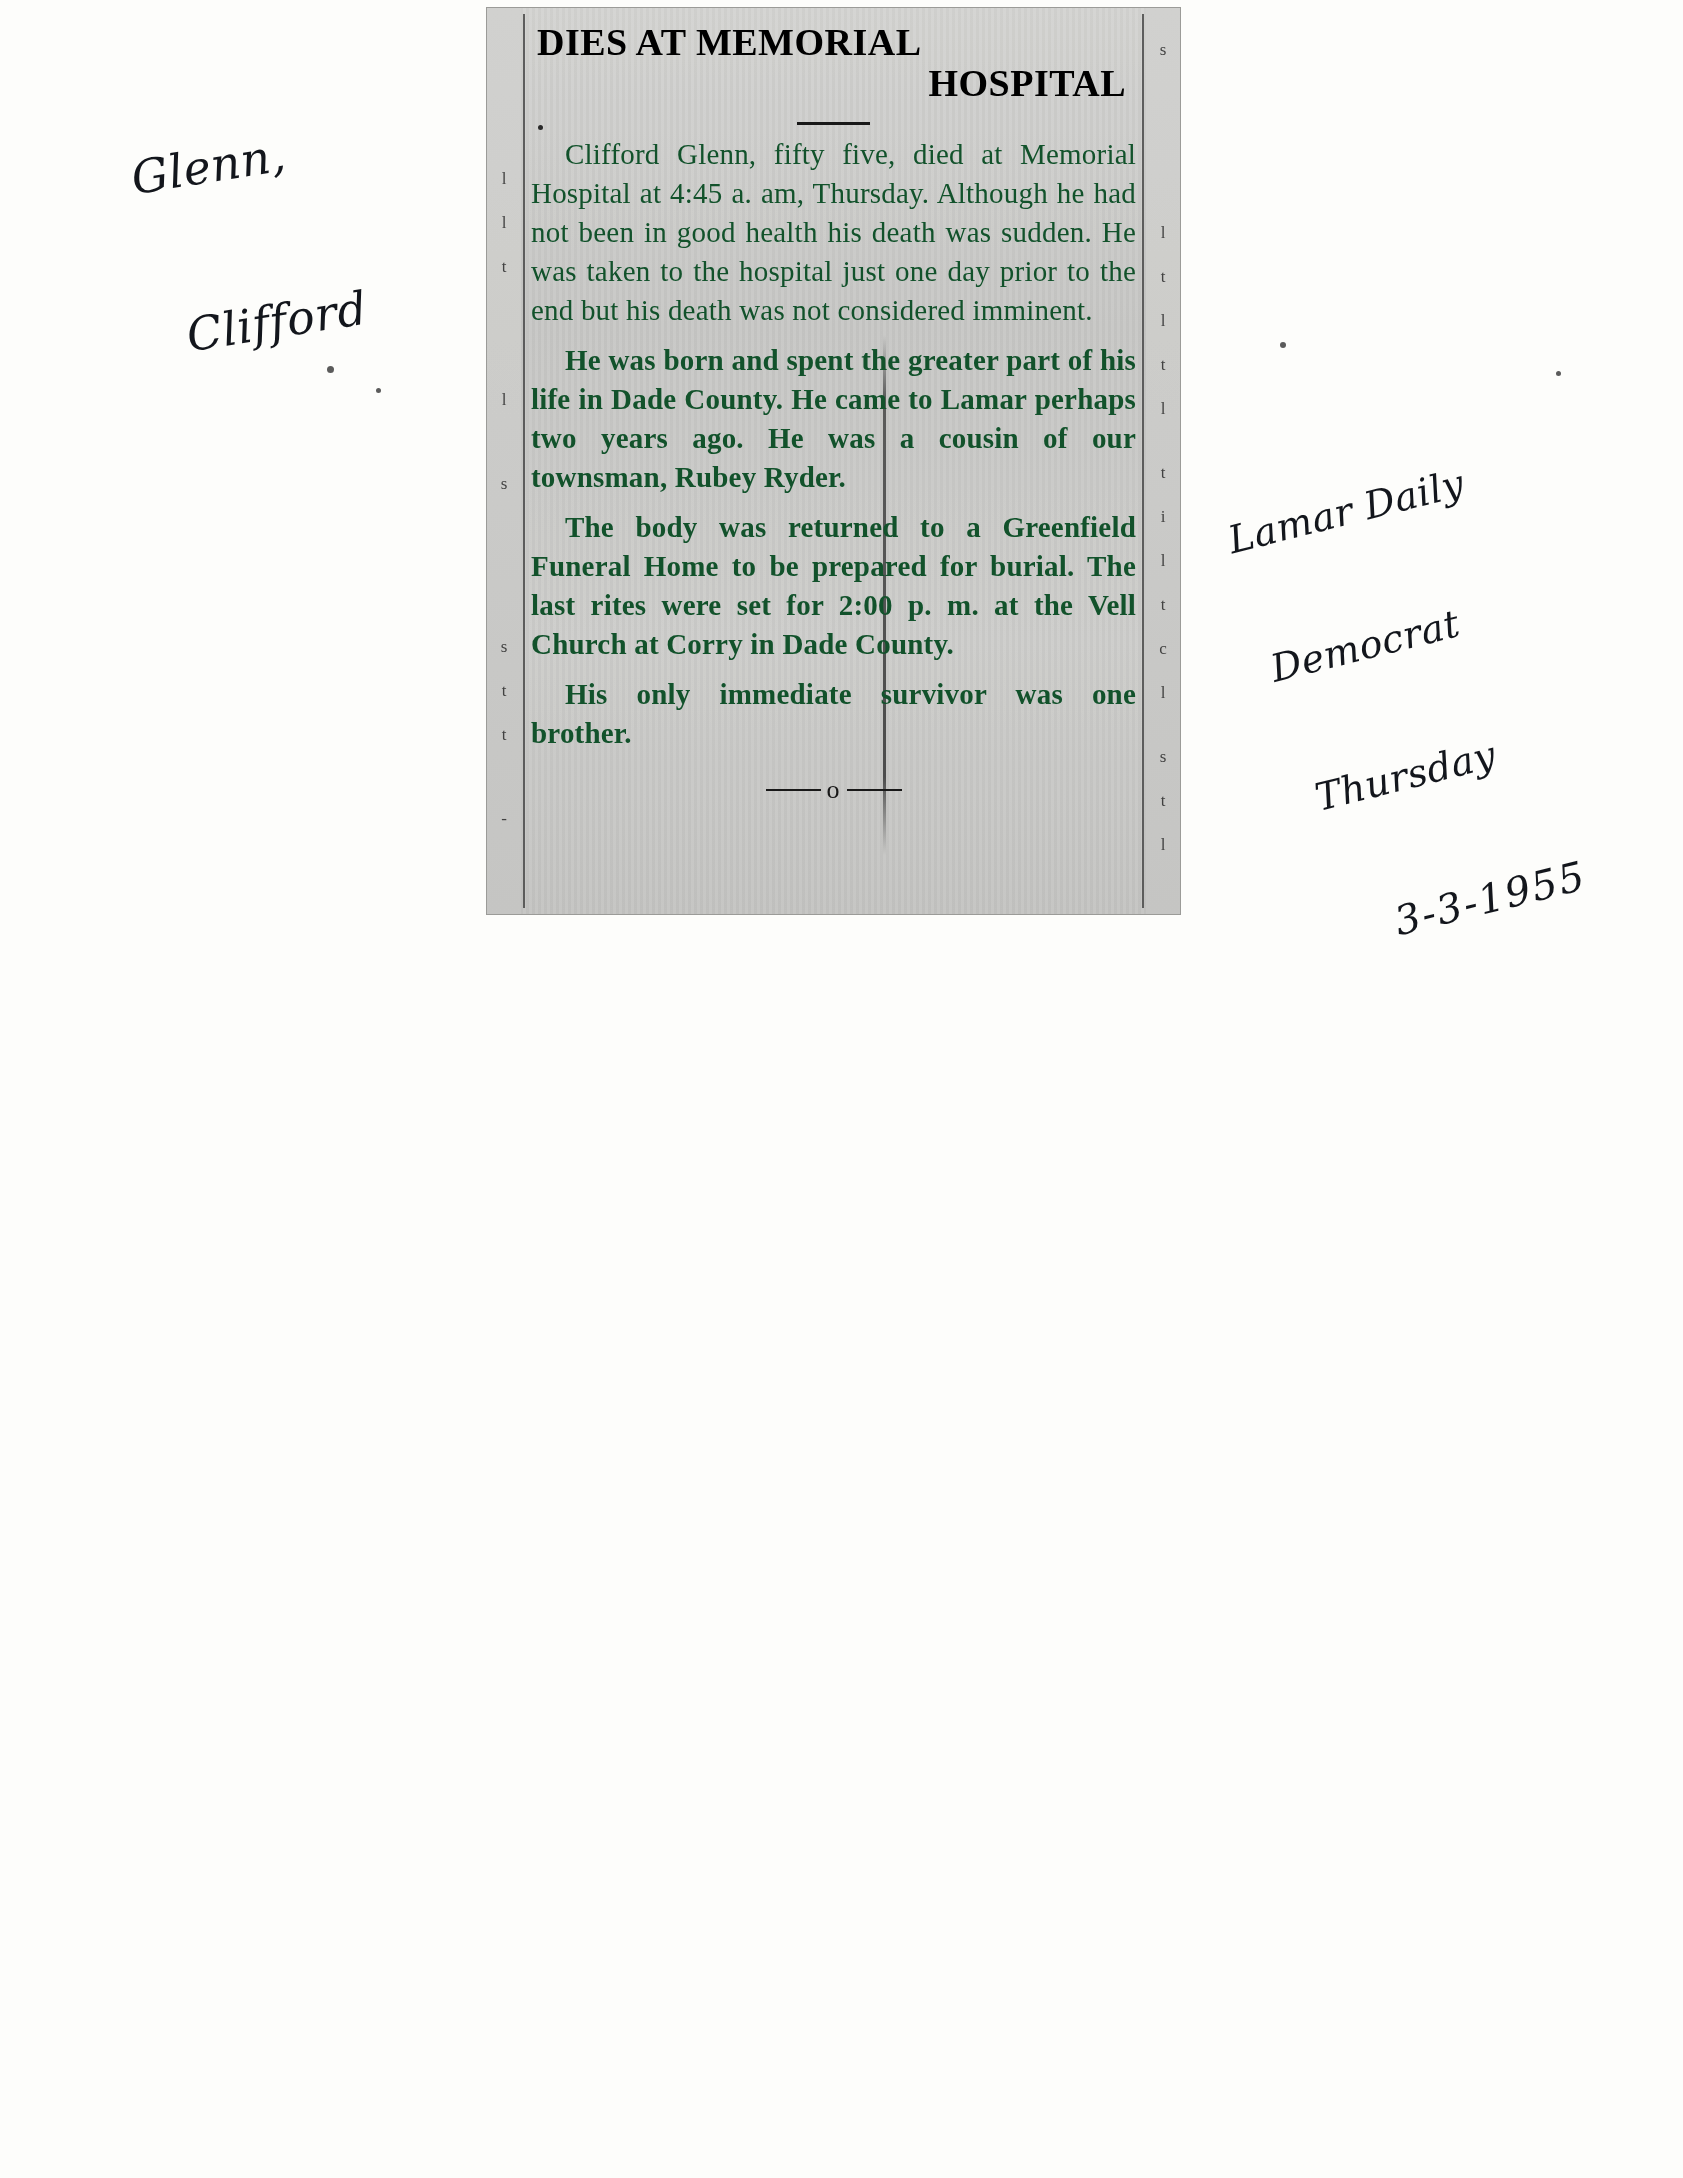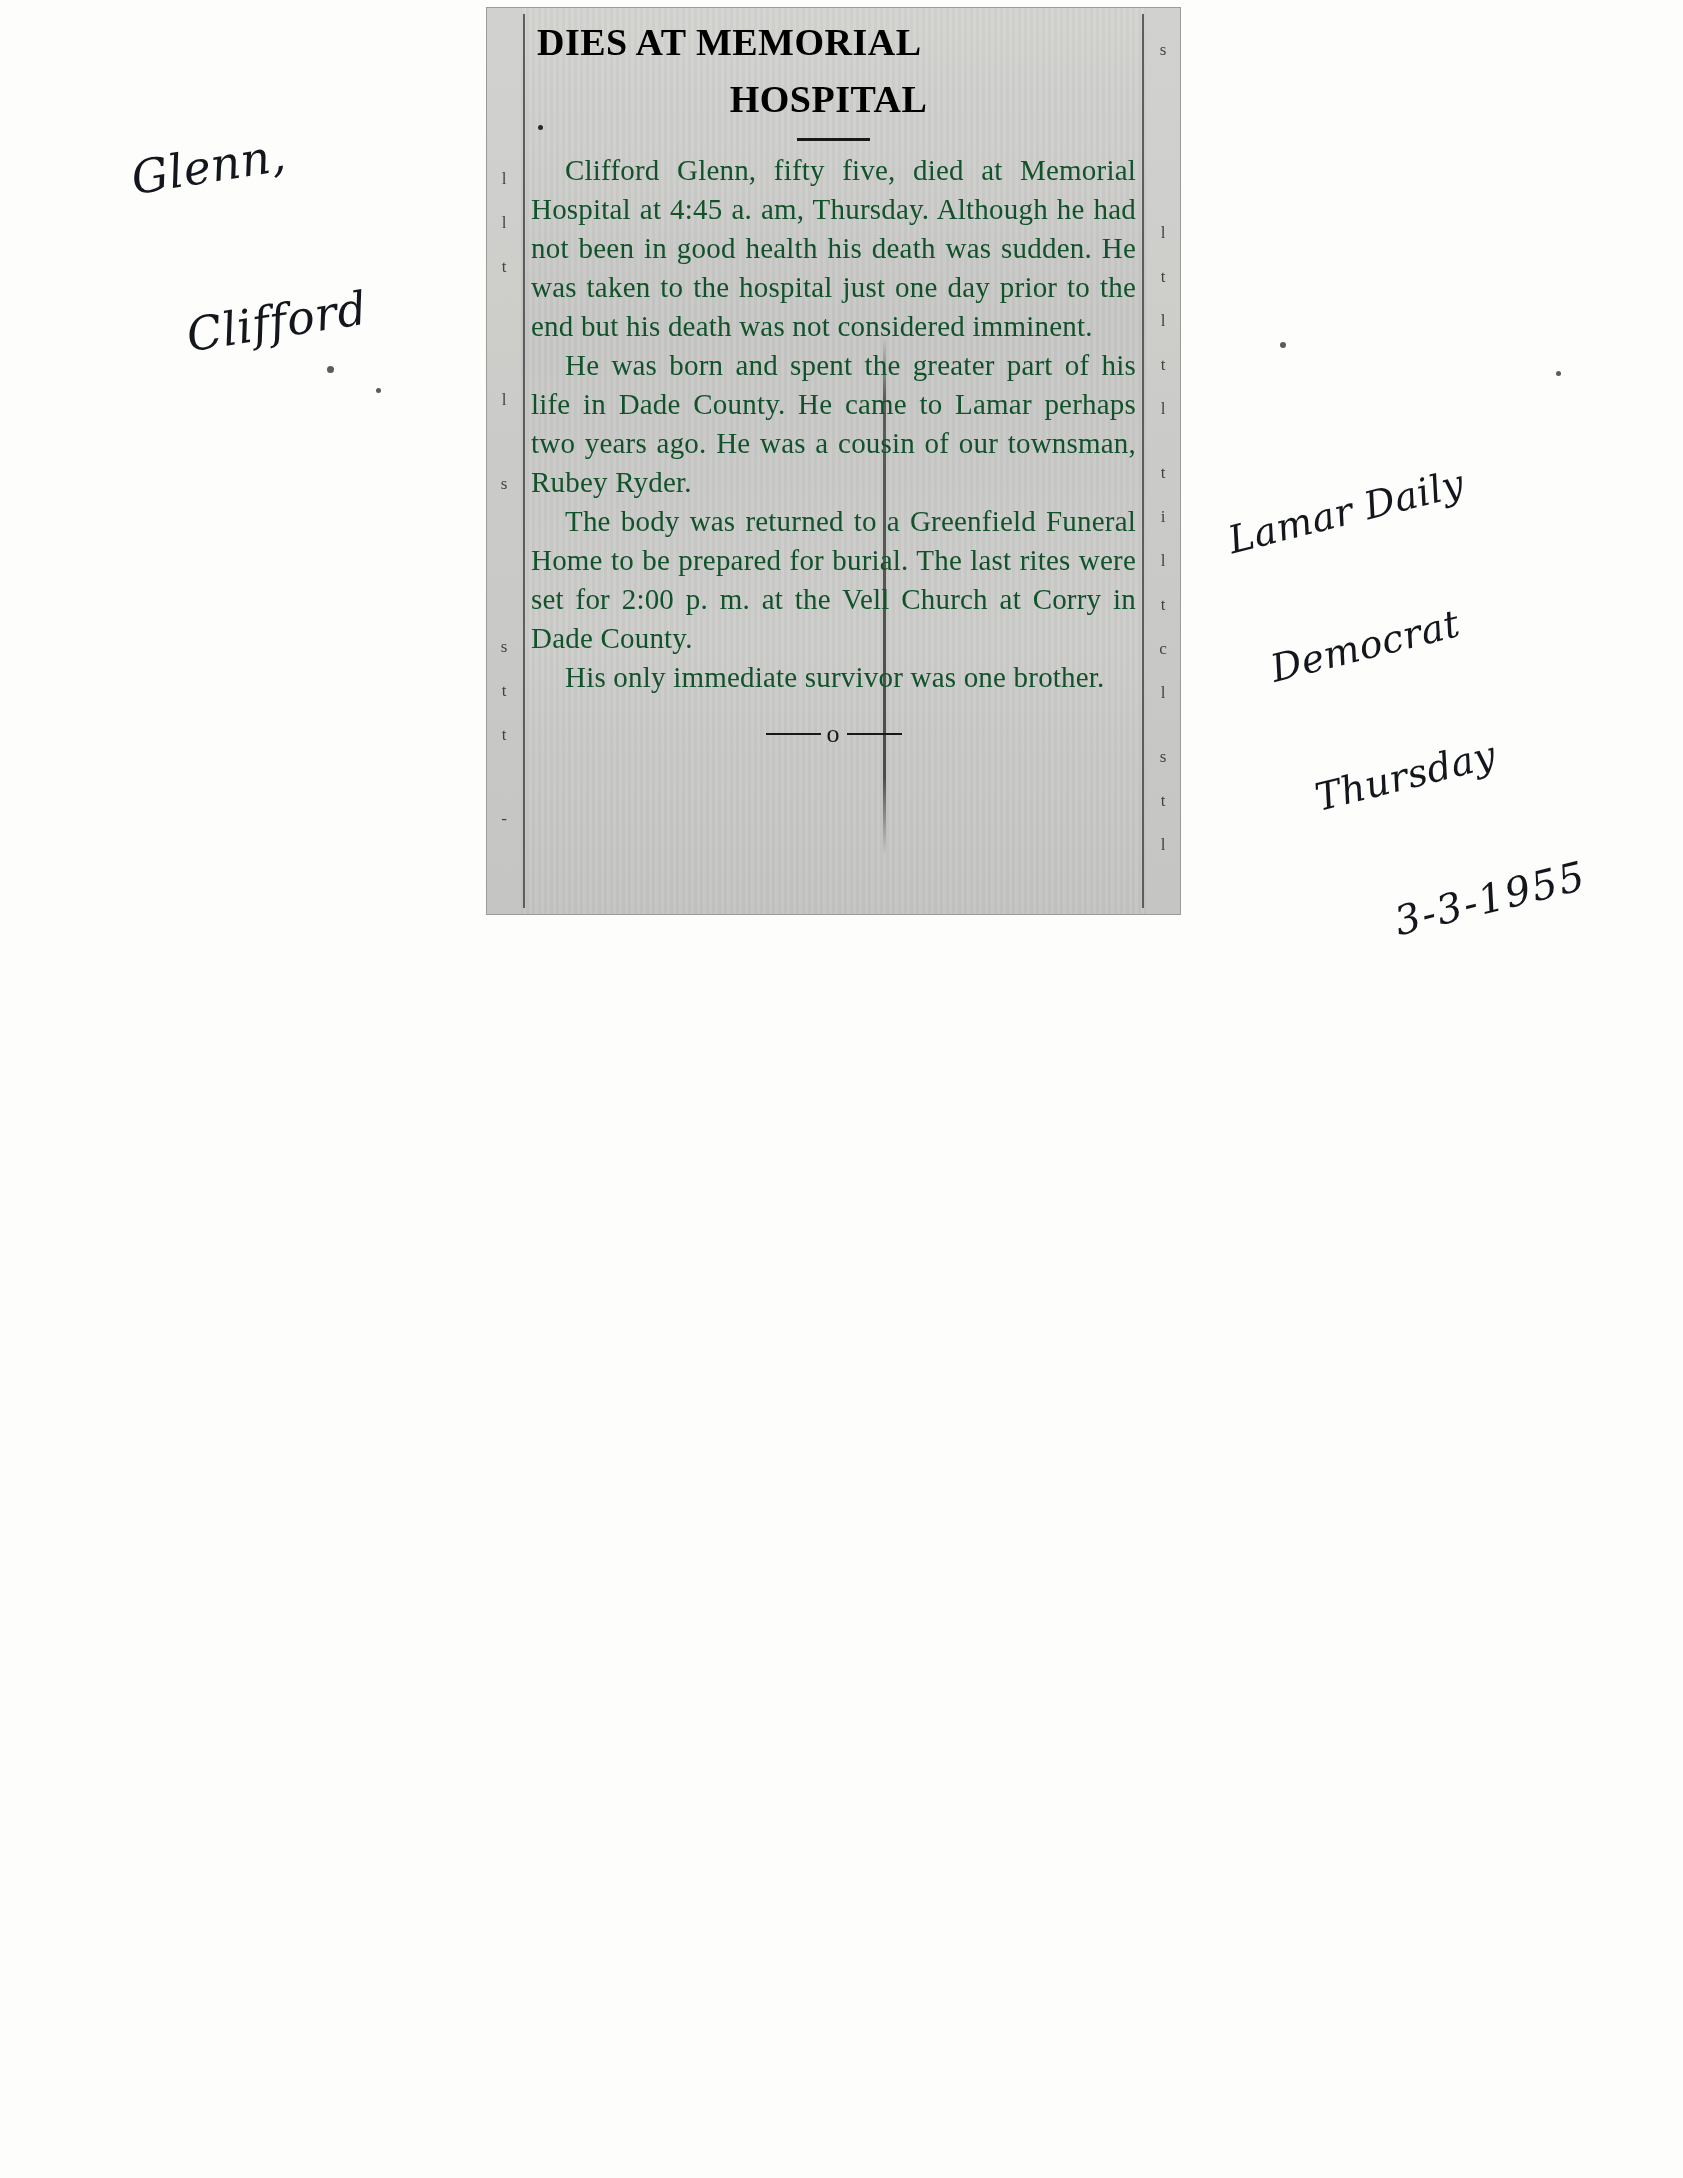--- a/index.html
+++ b/index.html
@@ -134,40 +134,40 @@
 
   #headline {
     font-family: "Liberation Serif", serif;
     font-weight: bold;
     font-size: 38px;
     line-height: 1.08;
     letter-spacing: 0.5px;
     color: #000000;
   }
   #headline .hl1 { display: block; text-align: left; padding-left: 6px; }
-  #headline .hl2 { display: block; text-align: center; padding-right: 10px; margin-top: 16px; }
+  #headline .hl2 { display: block; text-align: right; padding-right: 10px; margin-top: 0; }
 
   #dash {
     width: 73px;
     height: 3px;
     background: #1a1a1a;
     margin: 18px auto 10px auto;
   }
 
   #body p {
     margin: 0;
     text-indent: 34px;
     font-size: 29px;
     line-height: 1.345;
     text-align: justify;
     text-justify: inter-word;
     letter-spacing: 0.2px;
     color: #14532d;
   }
-  #body p + p { margin-top: 0; }
+  #body p + p { margin-top: 11px; font-weight: bold; }
 
   #endmark {
     margin-top: 20px;
     text-align: center;
     font-size: 26px;
     letter-spacing: 1px;
     color: #1a1a1a;
   }
   #endmark .bar { display: inline-block; vertical-align: middle; width: 55px; height: 2px; background: #1a1a1a; }
   #endmark .oh { display: inline-block; vertical-align: middle; padding: 0 6px; font-size: 26px; }

